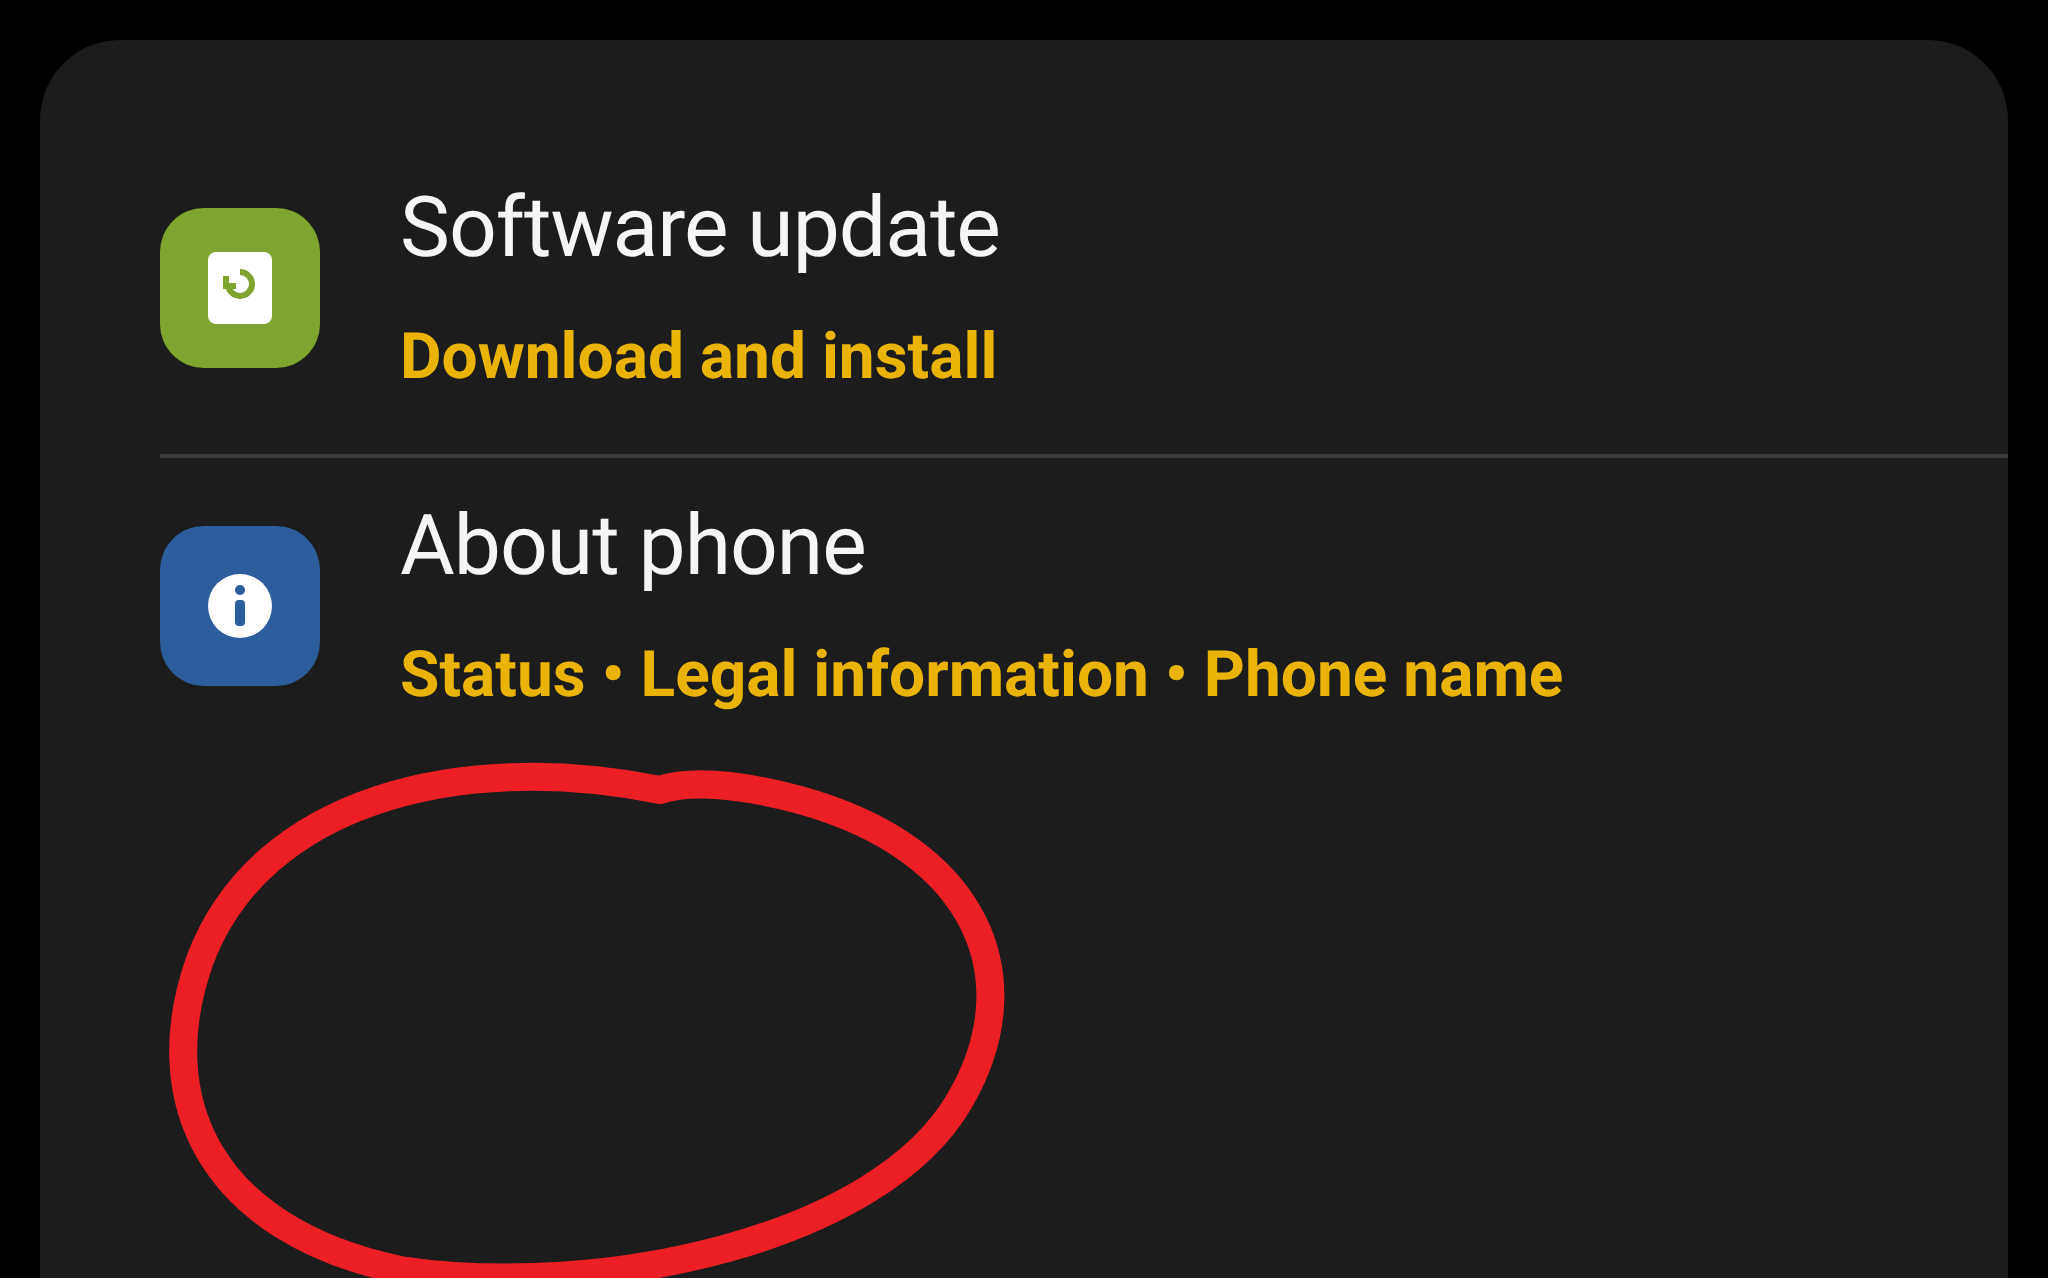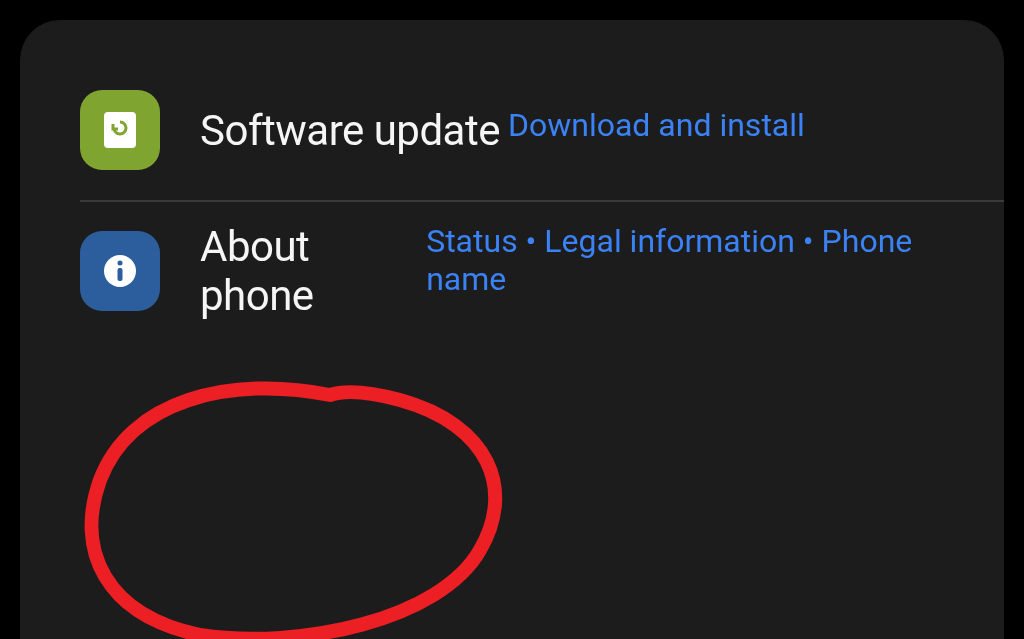--- a/index.html
+++ b/index.html
@@ -48,33 +48,33 @@
       background: #7fa530;
     }
     .icon-purple {
       background: #7d77b8;
     }
     .icon-blue {
       background: #2c5e9e;
     }
     .item-text {
       display: flex;
-      flex-direction: row;
-      gap: 8px;
+      flex-direction: column;
+      gap: 20px;
     }
     .item-title {
       color: #f5f5f5;
       font-size: 42px;
       font-weight: 400;
       letter-spacing: -0.5px;
     }
     .item-subtitle {
-      color: #3b82f6;
+      color: #eab308;
       font-size: 32px;
-      font-weight: 400;
+      font-weight: 700;
     }
     .annotation {
       position: absolute;
       pointer-events: none;
     }
   </style>
 </head>
 <body>
 
 <div class="settings-panel">

